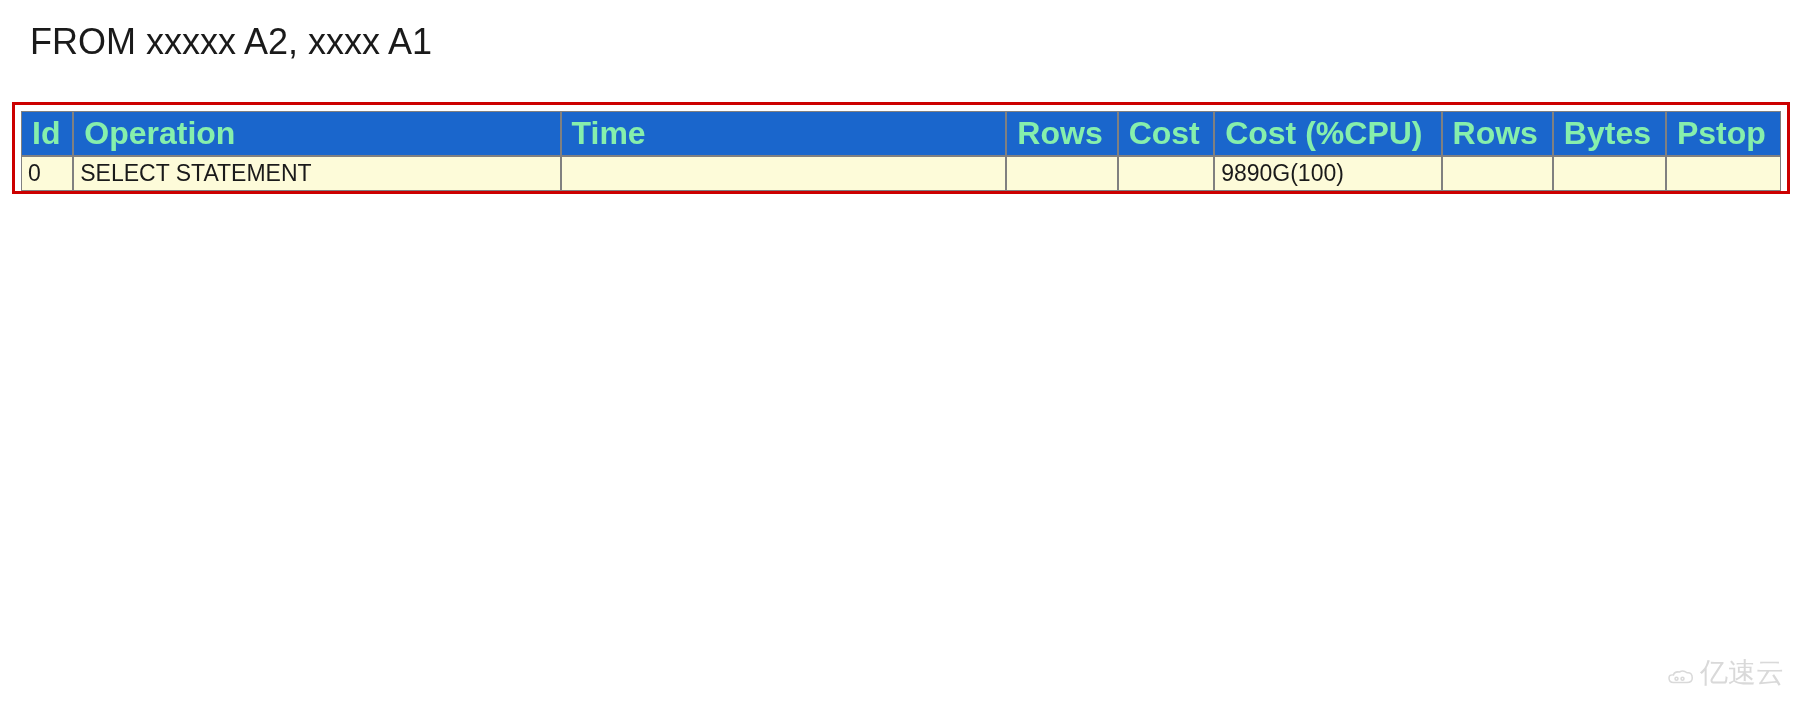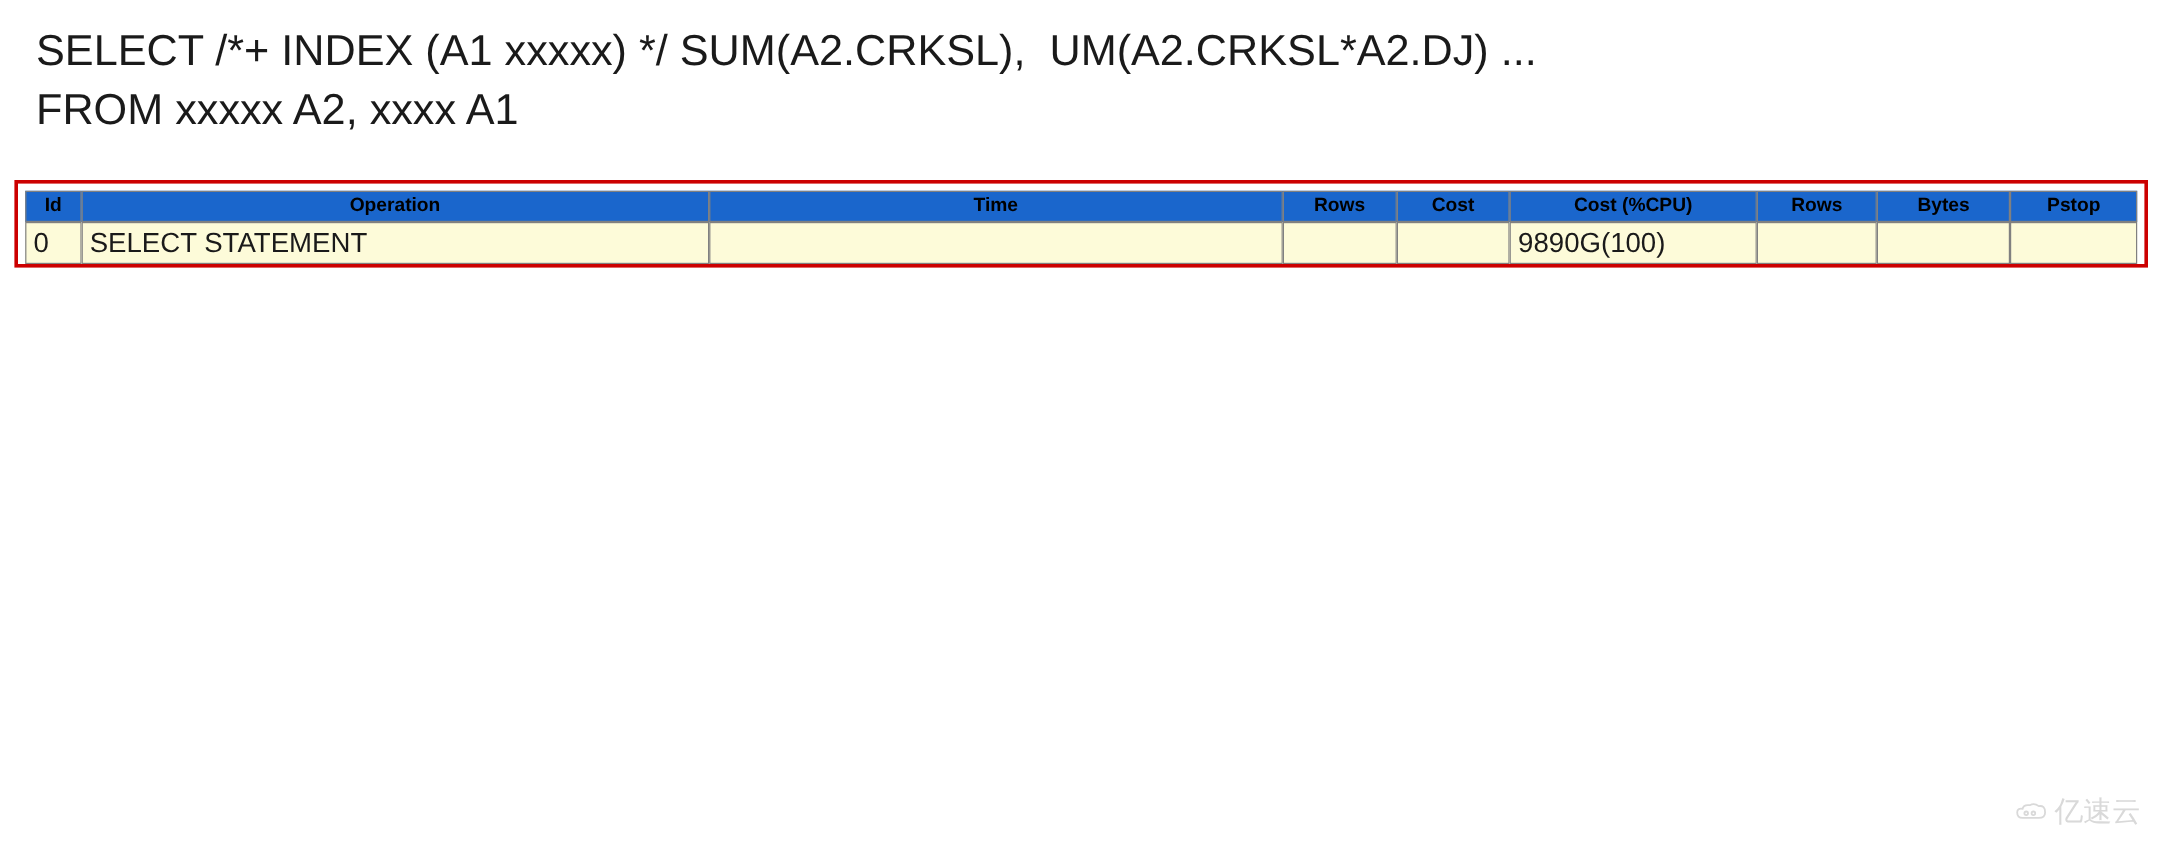--- a/index.html
+++ b/index.html
@@ -31,26 +31,26 @@
       padding: 6px 6px 0 6px;
     }
     .plan-table {
       width: 100%;
       border-collapse: separate;
       border-spacing: 0;
       table-layout: auto;
     }
     .plan-table th {
       background: #1a66cc;
-      color: #000000;
+      color: #86efac;
       font-weight: bold;
-      font-size: 16px;
+      font-size: 32px;
       padding: 3px 10px;
       border: 1px solid #808080;
-      text-align: center;
+      text-align: left;
       white-space: nowrap;
       font-family: Arial, Helvetica, sans-serif;
     }
     .plan-table td {
       background: #fdfbd9;
       color: #1a1a1a;
       font-size: 23px;
       padding: 3px 6px;
       border: 1px solid #808080;
       text-align: left;
@@ -64,40 +64,39 @@
     .col-bytes { width: 85px; }
     .col-cost { width: 185px; margin-left: 11px; }
     .col-time { width: 90px; }
     .col-pstart { width: 100px; }
     .col-pstop { width: 95px; }
     .watermark {
       position: absolute;
       bottom: 14px;
       right: 18px;
       color: #d9d9d9;
-      font-size: 24px;
+      font-size: 28px;
       display: flex;
       align-items: center;
       gap: 4px;
     }
     .watermark-icon {
       width: 30px;
       height: 20px;
       position: relative;
     }
     .watermark-icon svg {
       width: 100%;
       height: 100%;
     }
   </style>
 </head>
 <body>
 
 <div class="sql-block">
-  <div class="sql-line">SELECT /*+ INDEX (A1 xxxxx) */ SUM(A2.CRKSL),  UM(A2.CRKSL*A2.DJ) ...</div>
   <div class="sql-line">FROM xxxxx A2, xxxx A1</div>
 </div>
 
 <div class="plan-wrapper">
   <table class="plan-table">
     <thead>
       <tr>
         <th class="col-id">Id</th>
         <th class="col-operation">Operation</th>
         <th class="col-name">Time</th>

